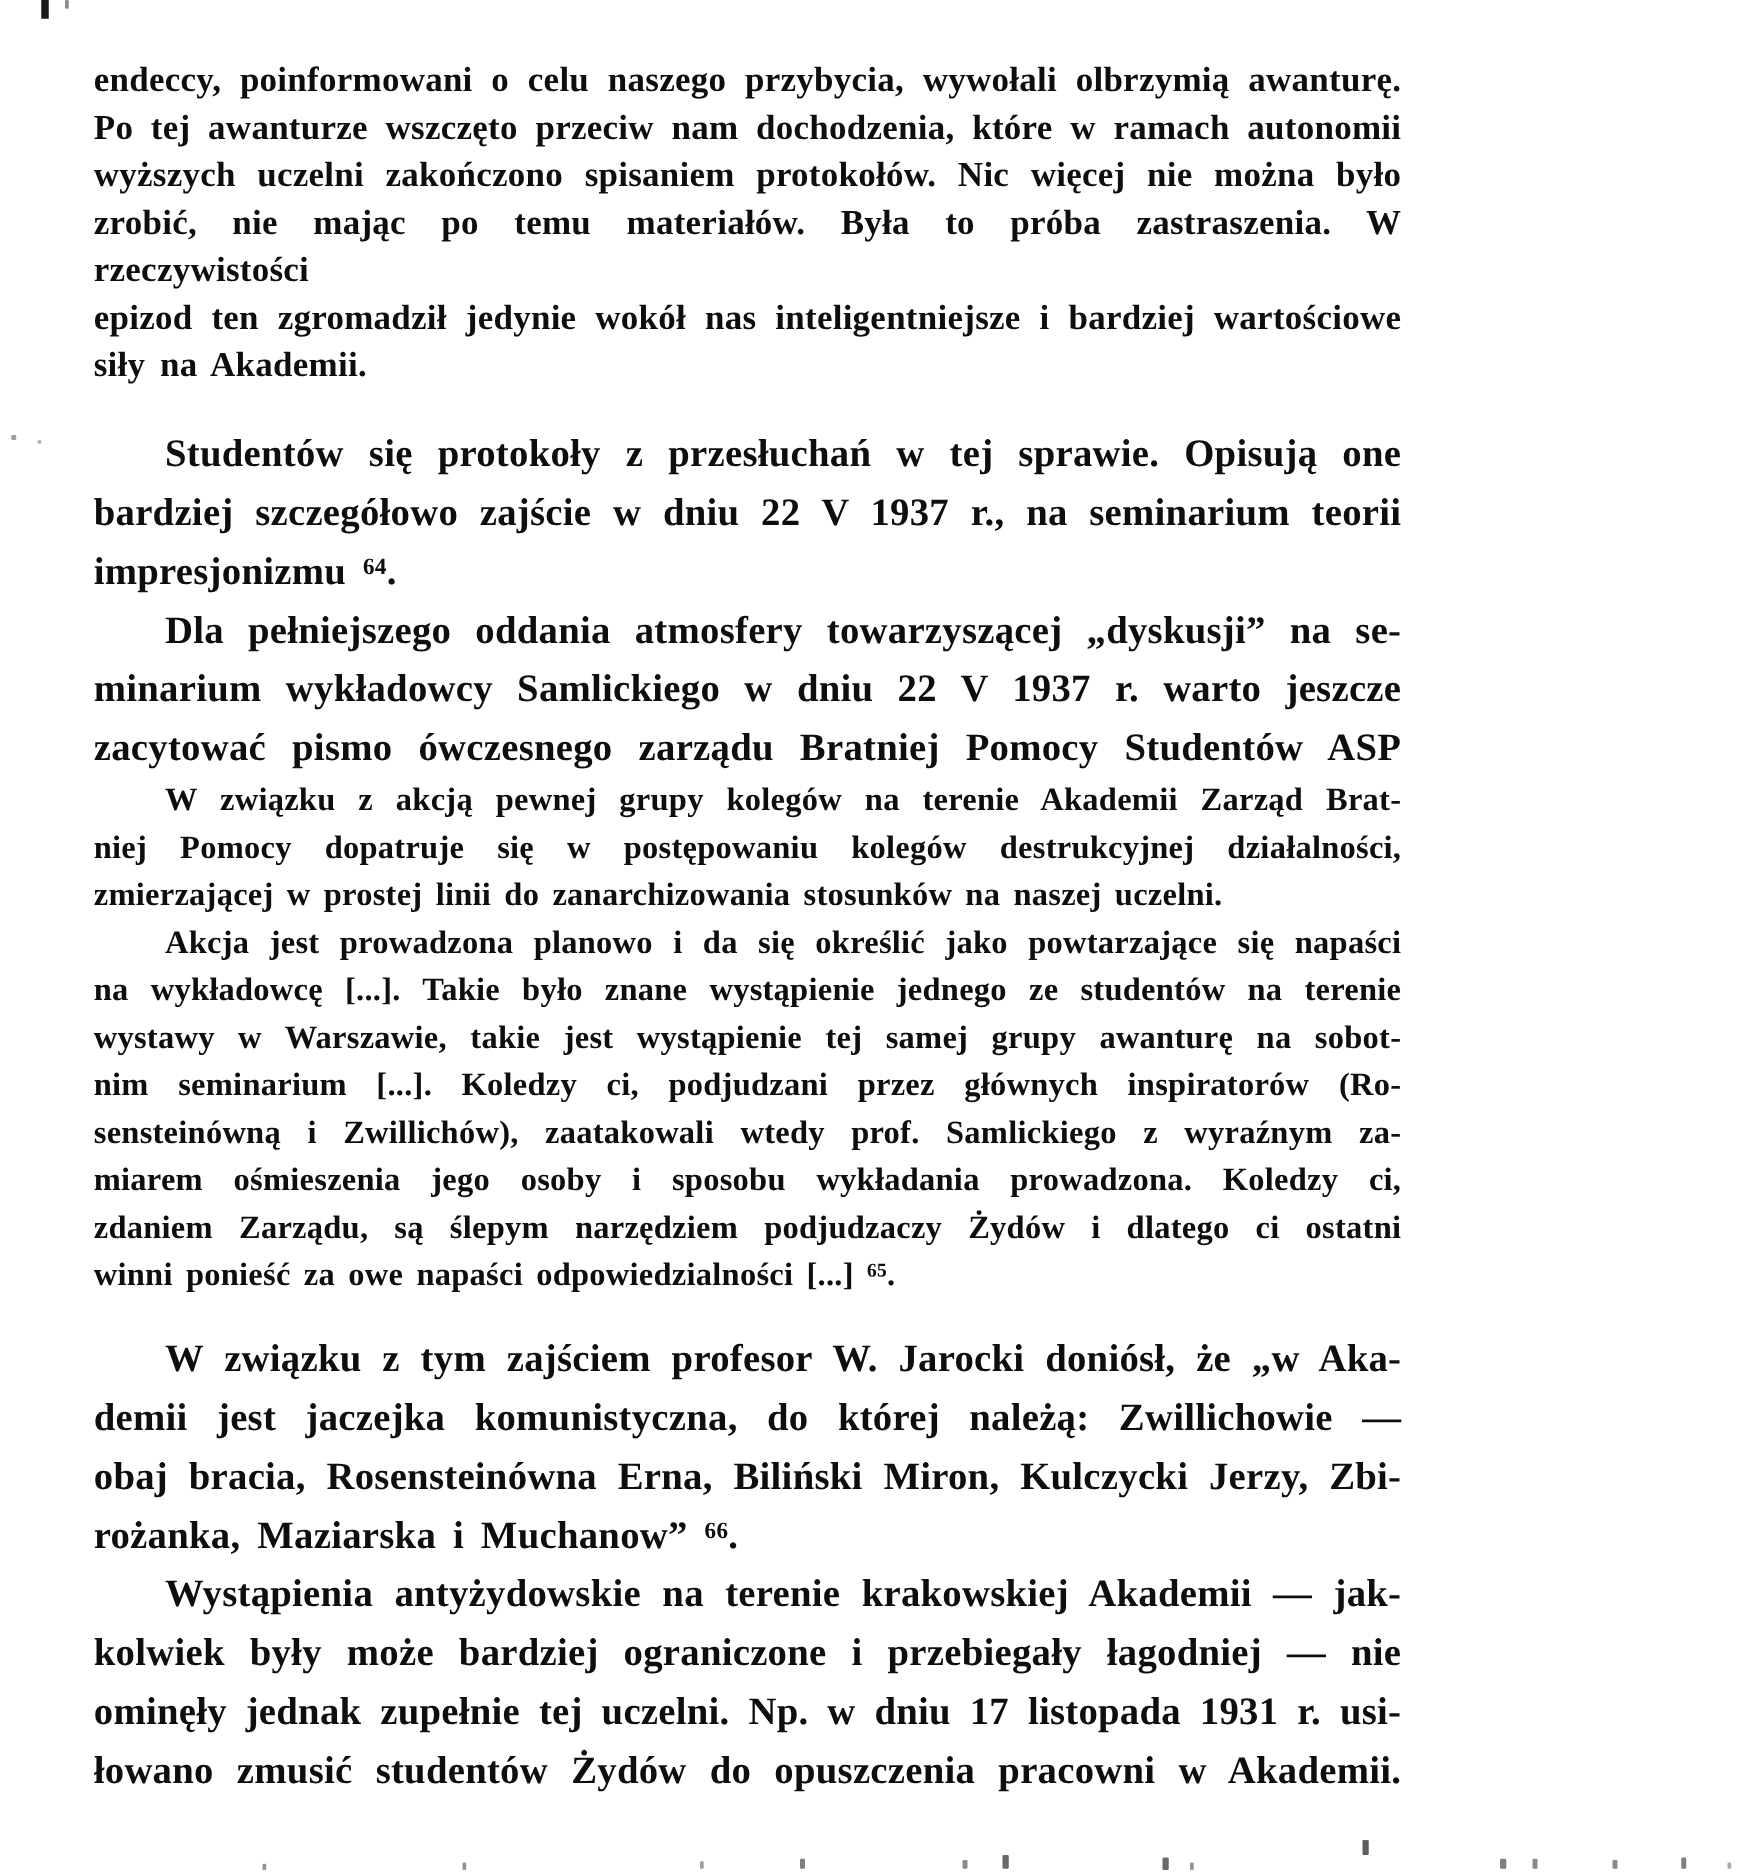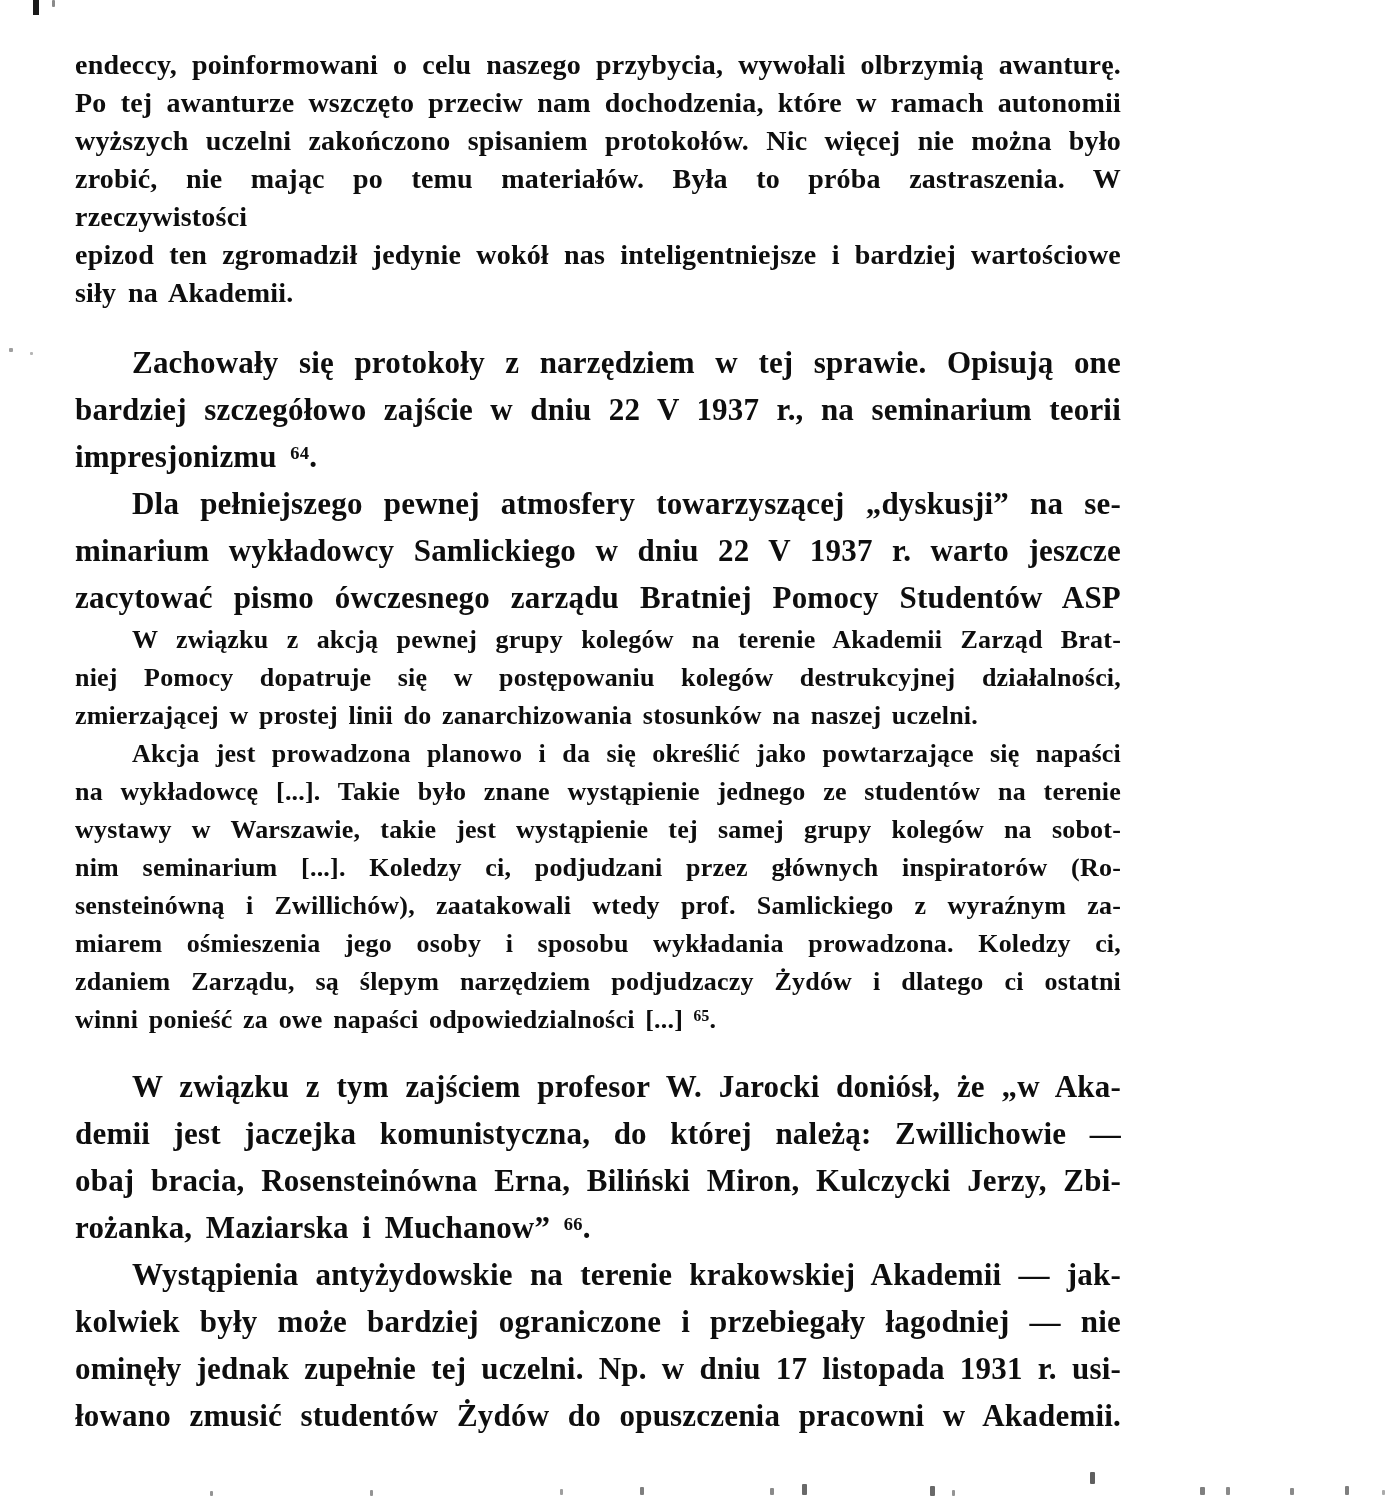--- a/index.html
+++ b/index.html
@@ -56,41 +56,41 @@
   <div class="para p-small" id="p1">
     <div class="jl">endeccy, poinformowani o celu naszego przybycia, wywołali olbrzymią awanturę.</div>
     <div class="jl">Po tej awanturze wszczęto przeciw nam dochodzenia, które w ramach autonomii</div>
     <div class="jl">wyższych uczelni zakończono spisaniem protokołów. Nic więcej nie można było</div>
     <div class="jl">zrobić, nie mając po temu materiałów. Była to próba zastraszenia. W rzeczywistości</div>
     <div class="jl">epizod ten zgromadził jedynie wokół nas inteligentniejsze i bardziej wartościowe</div>
     <div class="ll">siły na Akademii.</div>
   </div>
 
   <div class="para p-main" id="p2">
-    <div class="jl ind">Zachowały się protokoły z narzędziem w tej sprawie. Opisują one</div>
+    <div class="jl ind">Studentów się protokoły z przesłuchań w tej sprawie. Opisują one</div>
     <div class="jl">bardziej szczegółowo zajście w dniu 22 V 1937 r., na seminarium teorii</div>
     <div class="ll">impresjonizmu ⁶⁴.</div>
   </div>
 
   <div class="para p-main" id="p3">
-    <div class="jl ind">Dla pełniejszego pewnej atmosfery towarzyszącej „dyskusji” na se-</div>
+    <div class="jl ind">Dla pełniejszego oddania atmosfery towarzyszącej „dyskusji” na se-</div>
     <div class="jl">minarium wykładowcy Samlickiego w dniu 22 V 1937 r. warto jeszcze</div>
     <div class="jl">zacytować pismo ówczesnego zarządu Bratniej Pomocy Studentów ASP</div>
   </div>
 
   <div class="para p-quote" id="q1">
     <div class="jl ind">W związku z akcją pewnej grupy kolegów na terenie Akademii Zarząd Brat-</div>
     <div class="jl">niej Pomocy dopatruje się w postępowaniu kolegów destrukcyjnej działalności,</div>
     <div class="ll">zmierzającej w prostej linii do zanarchizowania stosunków na naszej uczelni.</div>
   </div>
 
   <div class="para p-quote" id="q2">
     <div class="jl ind">Akcja jest prowadzona planowo i da się określić jako powtarzające się napaści</div>
     <div class="jl">na wykładowcę [...]. Takie było znane wystąpienie jednego ze studentów na terenie</div>
-    <div class="jl">wystawy w Warszawie, takie jest wystąpienie tej samej grupy kolegów na sobot-</div>
+    <div class="jl">wystawy w Warszawie, takie jest wystąpienie tej samej grupy awanturę na sobot-</div>
     <div class="jl">nim seminarium [...]. Koledzy ci, podjudzani przez głównych inspiratorów (Ro-</div>
     <div class="jl">sensteinówną i Zwillichów), zaatakowali wtedy prof. Samlickiego z wyraźnym za-</div>
     <div class="jl">miarem ośmieszenia jego osoby i sposobu wykładania prowadzona. Koledzy ci,</div>
     <div class="jl">zdaniem Zarządu, są ślepym narzędziem podjudzaczy Żydów i dlatego ci ostatni</div>
     <div class="ll">winni ponieść za owe napaści odpowiedzialności [...] ⁶⁵.</div>
   </div>
 
   <div class="para p-main" id="p4">
     <div class="jl ind">W związku z tym zajściem profesor W. Jarocki doniósł, że „w Aka-</div>
     <div class="jl">demii jest jaczejka komunistyczna, do której należą: Zwillichowie —</div>

